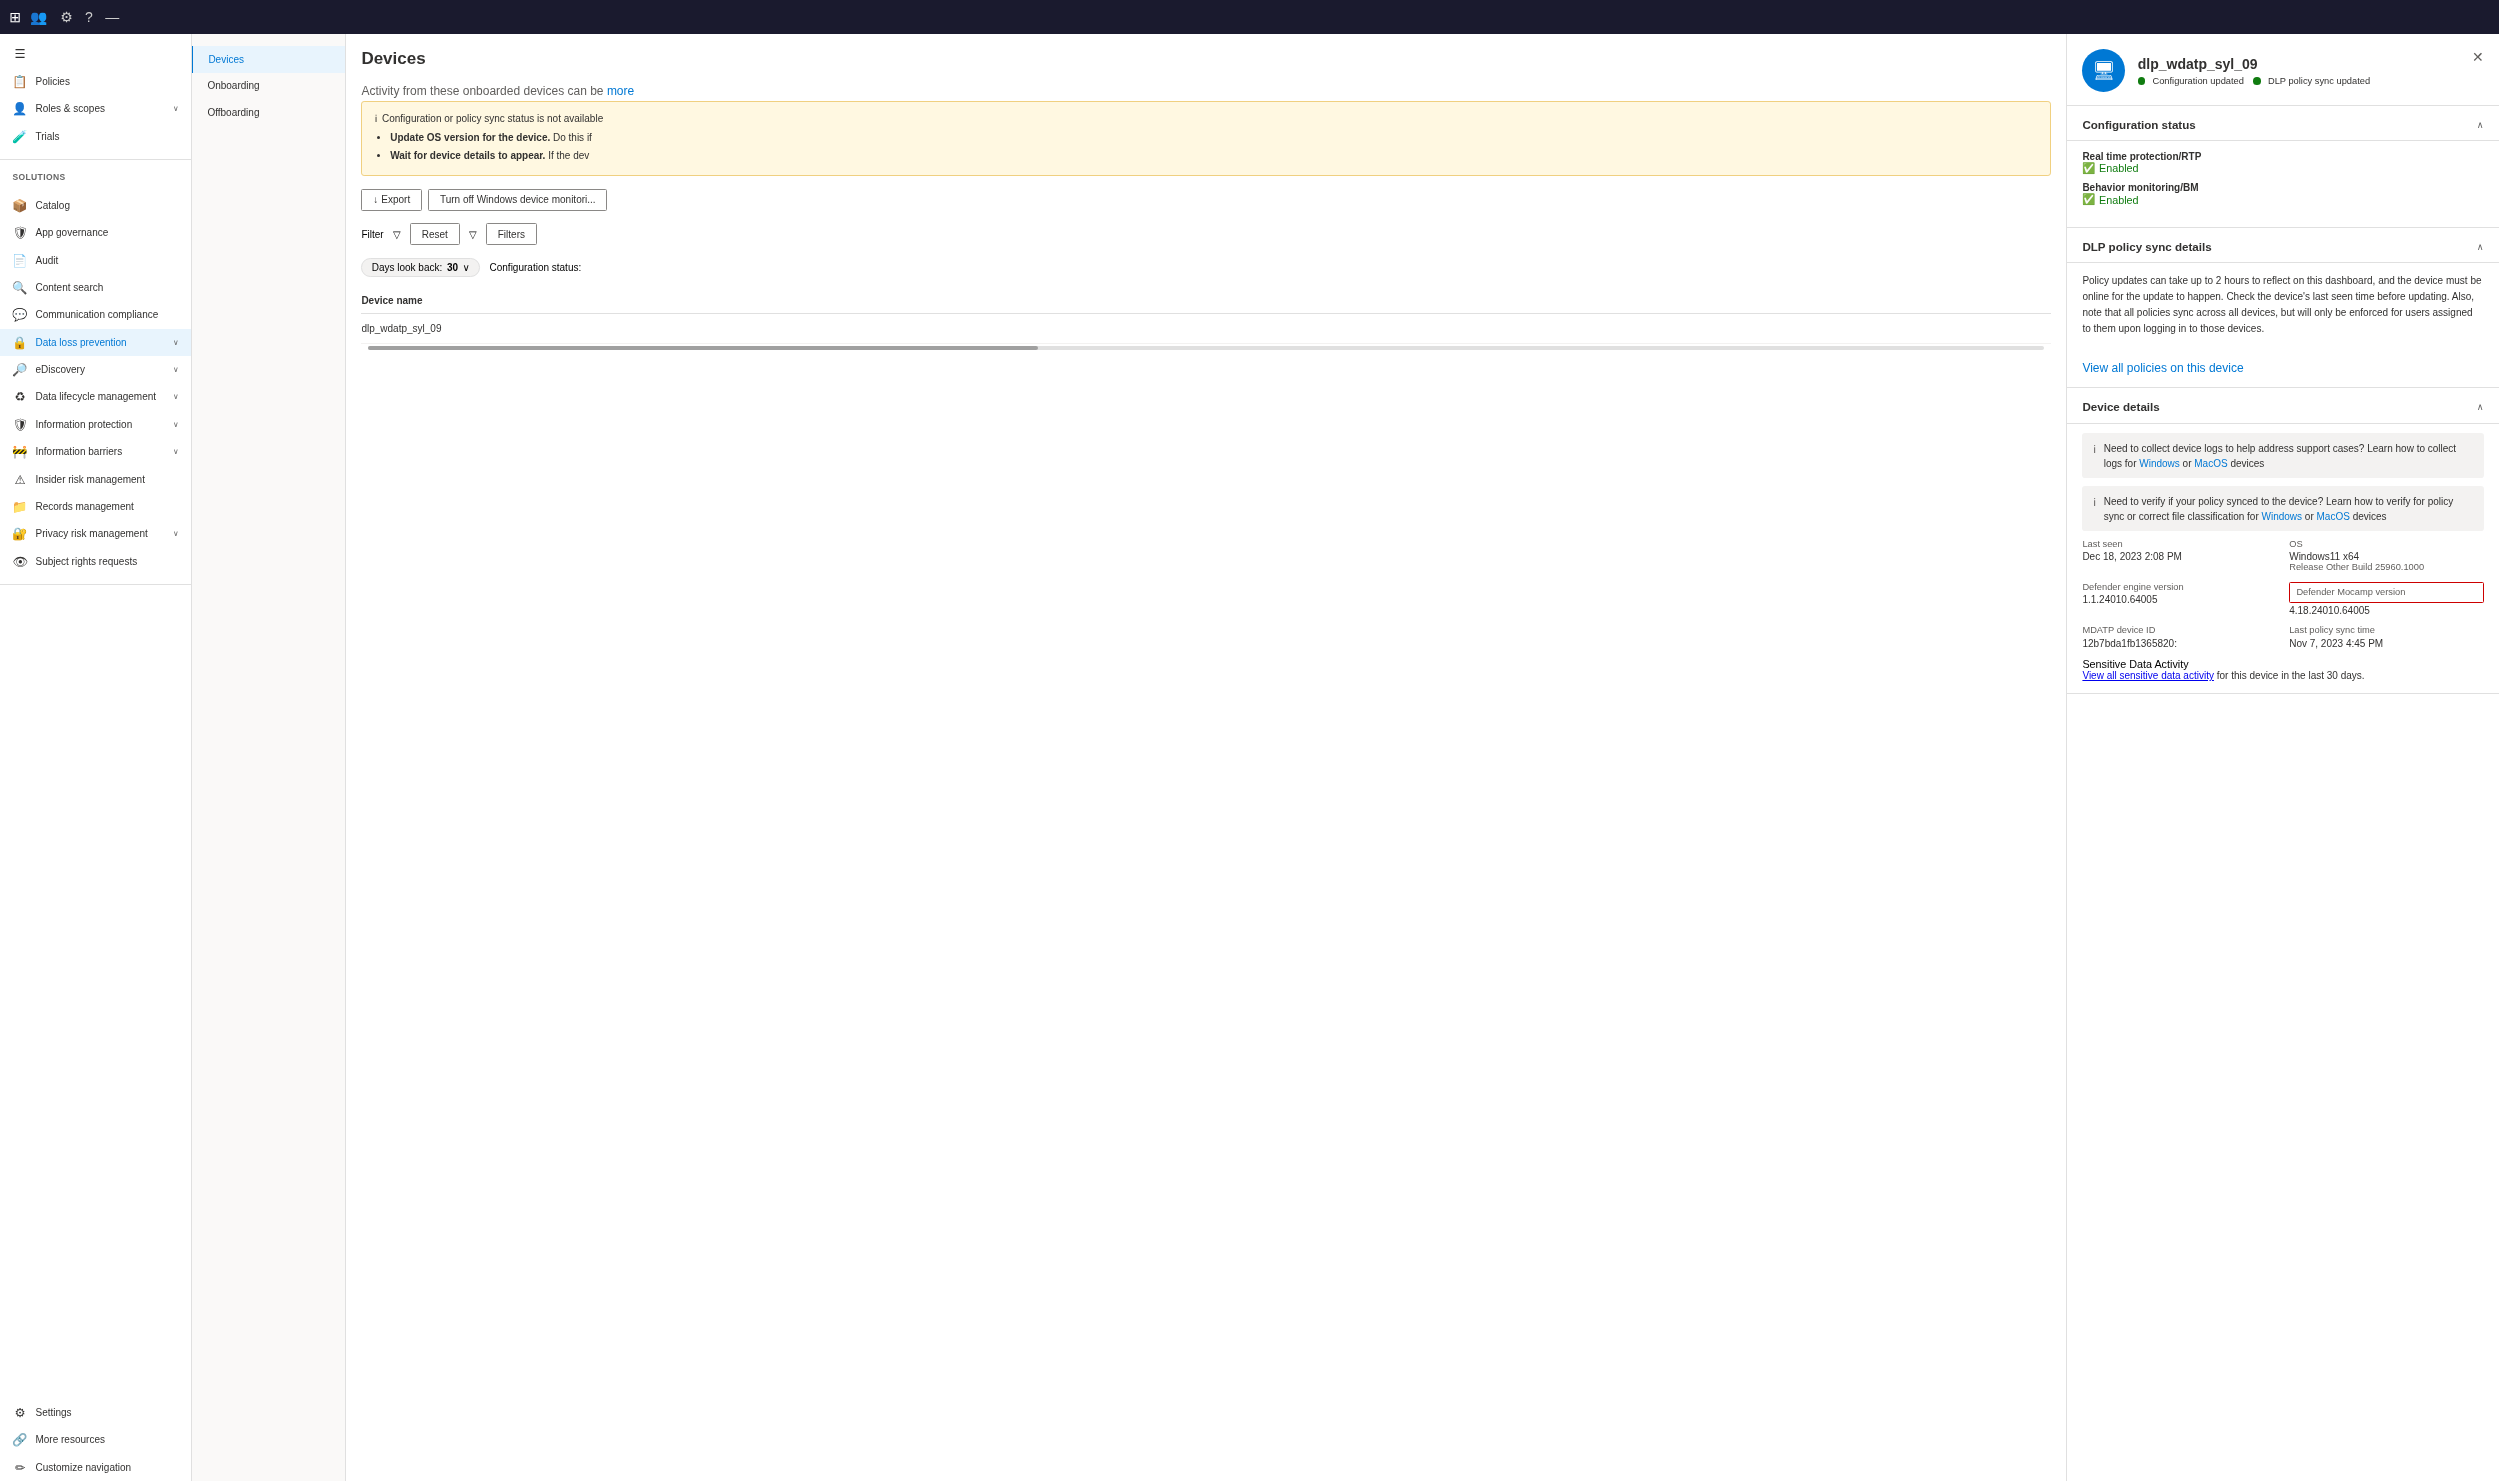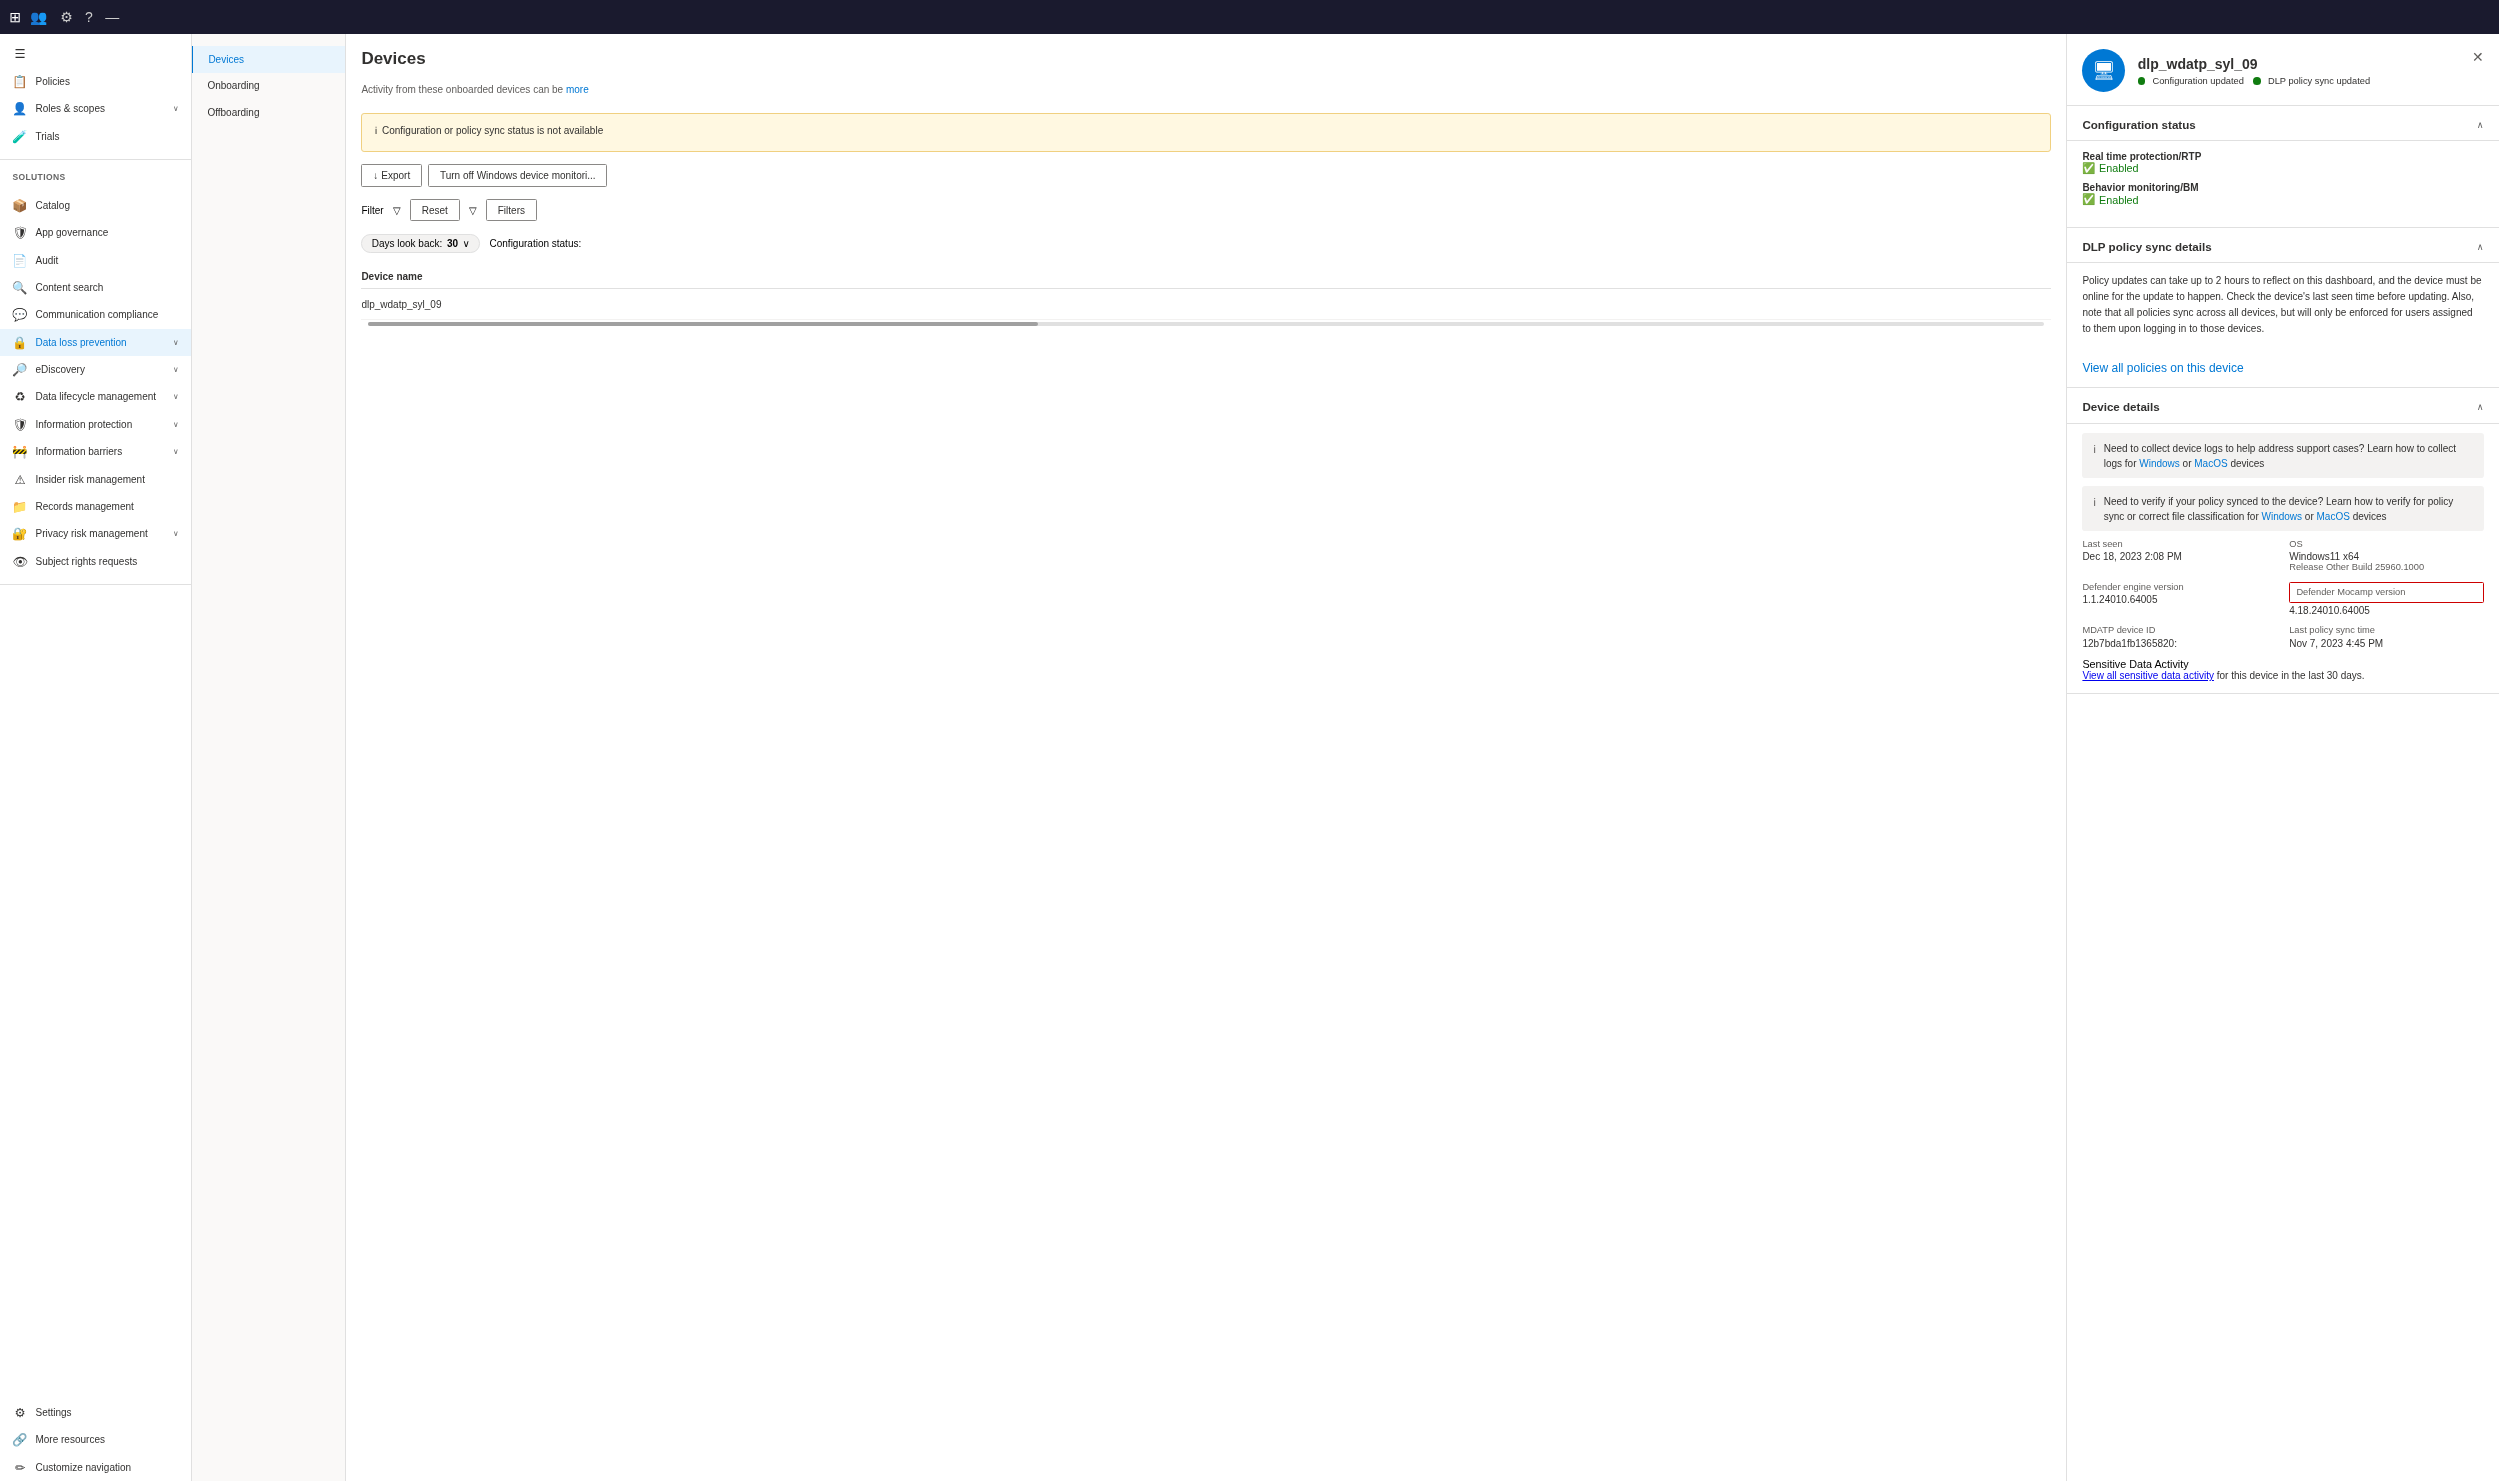--- a/index.html
+++ b/index.html
@@ -49,21 +49,21 @@
       padding: 7.7px 15.4px; cursor: pointer; font-size: 10px; color: #323130;
     }
     .subnav-item.active { background: #e8f4fd; color: #0078d4; font-weight: 500; border-left: 1.5px solid #0078d4; }
 
     
     .content-panel {
       flex: 1; background: #fff; overflow-y: auto; padding: 15.4px;
       position: relative;
     }
     .content-title { font-size: 17px; font-weight: 600; color: #323130; margin-bottom: 12.4px; }
-    .content-desc { font-size: 10px; color: #605e5c; margin-bottom: 16px; line-height: 1.5; }
+    .content-desc { font-size: 12px; color: #605e5c; margin-bottom: 1px; line-height: 1.5; }
     .content-desc a { color: #0078d4; text-decoration: none; }
     .alert-box {
       background: #fff8e1; border: 0.8px solid #f0d080; border-radius: 3.1px;
       padding: 9.3px 12.4px; margin-bottom: 12.4px; font-size: 10px; color: #323130;
     }
     .alert-box .alert-title { font-weight: 500; margin-bottom: 4.6px; display: flex; align-items: center; gap: 4.6px; }
     .alert-box ul { padding-left: 15.4px; }
     .alert-box ul li { margin-bottom: 3.1px; line-height: 1.5; }
     .alert-box ul li b { font-weight: 600; }
     .toolbar { display: flex; align-items: center; gap: 6.2px; margin-bottom: 12.4px; }
@@ -268,20 +268,24 @@
     <p class="content-desc">
       <span>Activity from these onboarded devices can be</span>
       <a href="#">more</a>
     </p>
 
     <div class="alert-box">
       <div class="alert-title">
         <span>ℹ</span>
         <span>Configuration or policy sync status is not available</span>
       </div>
+      <ul>
+        <li><b>Update OS version for the device.</b> Do this if</li>
+        <li><b>Wait for device details to appear.</b> If the dev</li>
+      </ul>
     </div>
 
     <div class="toolbar">
       <button class="btn btn-icon">
         <span>↓</span>
         <span>Export</span>
       </button>
       <button class="btn">
         <span>Turn off Windows device monitori...</span>
       </button>

